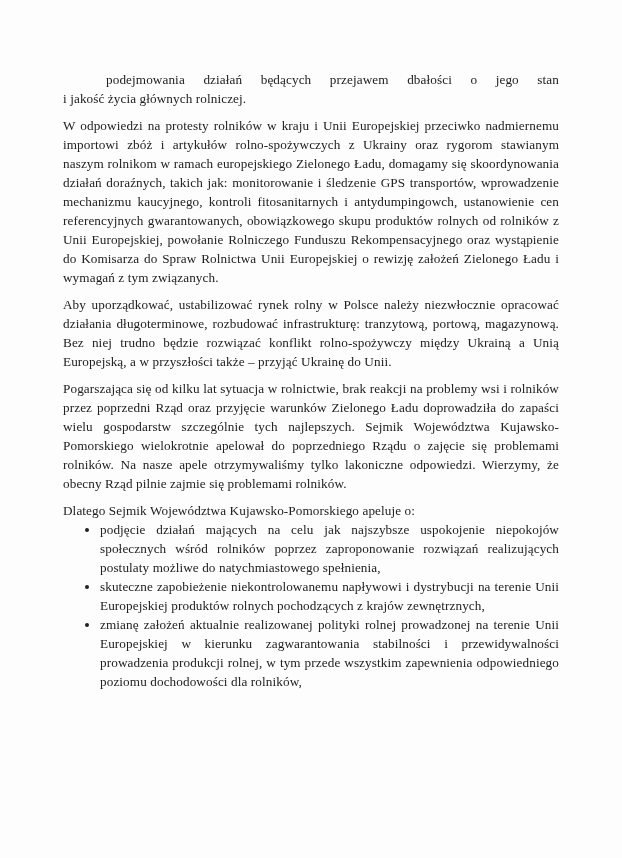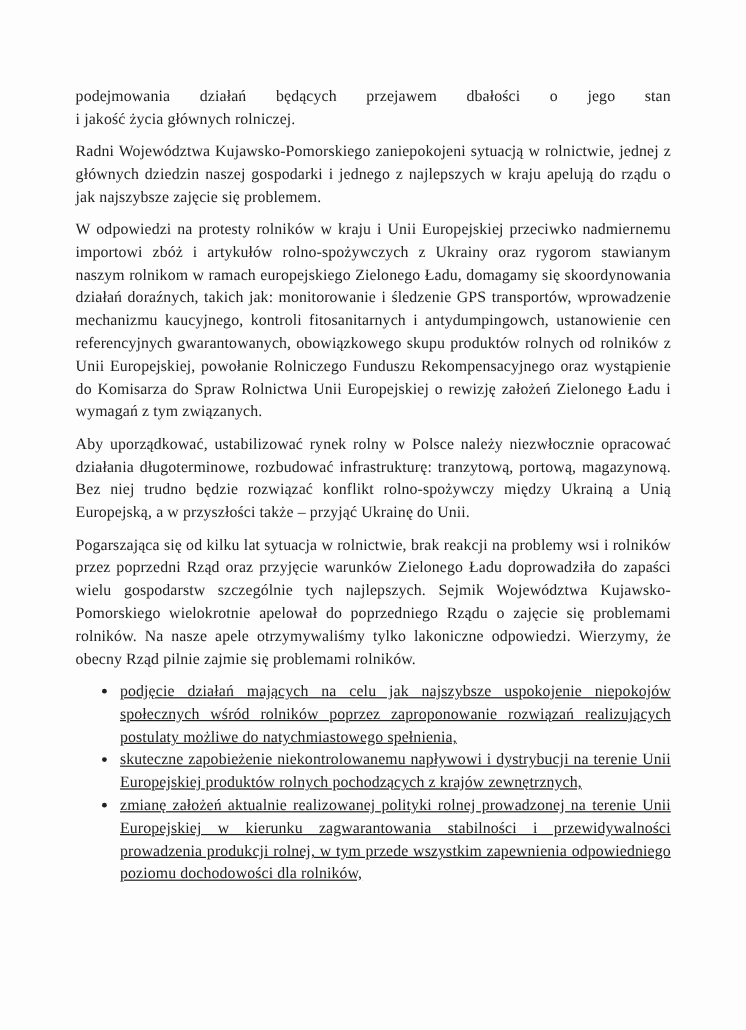--- a/index.html
+++ b/index.html
@@ -27,56 +27,56 @@
     text-align: justify;
     letter-spacing: 0.1px;
   }
   .para {
     margin: 0 0 8px 0;
   }
   .para:last-child { margin-bottom: 0; }
   .line-full-justify {
     text-align: justify;
     text-align-last: justify;
+    margin-left: 43px;
   }
   .intro-line {
     margin: 0;
     text-align: left;
   }
   ul.appeal-list {
     margin: 0;
     padding: 0 0 0 37px;
     list-style-type: disc;
   }
   ul.appeal-list li {
     text-align: justify;
     padding-left: 0;
-    text-decoration: underline;
   }
 </style>
 </head>
 <body>
 
 <div class="sheet">
   <div class="text-column">
 
     <div class="para">
       <div class="line-full-justify">podejmowania działań będących przejawem dbałości o jego stan</div>
       <div>i jakość życia głównych rolniczej.</div>
     </div>
 
-    <p class="para">Radni Województwa Kujawsko-Pomorskiego zaniepokojeni sytuacją w rolnictwie, jednej z głównych dziedzin naszej gospodarki i jednego z najlepszych w kraju apelują do rządu o jak najszybsze zajęcie się problemem.</p>
 
     <p class="para">W odpowiedzi na protesty rolników w kraju i Unii Europejskiej przeciwko nadmiernemu importowi zbóż i artykułów rolno-spożywczych z Ukrainy oraz rygorom stawianym naszym rolnikom w ramach europejskiego Zielonego Ładu, domagamy się skoordynowania działań doraźnych, takich jak: monitorowanie i śledzenie GPS transportów, wprowadzenie mechanizmu kaucyjnego, kontroli fitosanitarnych i antydumpingowch, ustanowienie cen referencyjnych gwarantowanych, obowiązkowego skupu produktów rolnych od rolników z Unii Europejskiej, powołanie Rolniczego Funduszu Rekompensacyjnego oraz wystąpienie do Komisarza do Spraw Rolnictwa Unii Europejskiej o rewizję założeń Zielonego Ładu i wymagań z tym związanych.</p>
 
     <p class="para">Aby uporządkować, ustabilizować rynek rolny w Polsce należy niezwłocznie opracować działania długoterminowe, rozbudować infrastrukturę: tranzytową, portową, magazynową. Bez niej trudno będzie rozwiązać konflikt rolno-spożywczy między Ukrainą a Unią Europejską, a w przyszłości także – przyjąć Ukrainę do Unii.</p>
 
     <p class="para">Pogarszająca się od kilku lat sytuacja w rolnictwie, brak reakcji na problemy wsi i rolników przez poprzedni Rząd oraz przyjęcie warunków Zielonego Ładu doprowadziła do zapaści wielu gospodarstw szczególnie tych najlepszych. Sejmik Województwa Kujawsko-Pomorskiego wielokrotnie apelował do poprzedniego Rządu o zajęcie się problemami rolników. Na nasze apele otrzymywaliśmy tylko lakoniczne odpowiedzi. Wierzymy, że obecny Rząd pilnie zajmie się problemami rolników.</p>
 
 
+    <p class="para intro-line">Dlatego Sejmik Województwa Kujawsko-Pomorskiego apeluje o:</p>
 
     <ul class="appeal-list">
       <li>podjęcie działań mających na celu jak najszybsze uspokojenie niepokojów społecznych wśród rolników poprzez zaproponowanie rozwiązań realizujących postulaty możliwe do natychmiastowego spełnienia,</li>
       <li>skuteczne zapobieżenie niekontrolowanemu napływowi i dystrybucji na terenie Unii Europejskiej produktów rolnych pochodzących z krajów zewnętrznych,</li>
       <li>zmianę założeń aktualnie realizowanej polityki rolnej prowadzonej na terenie Unii Europejskiej w kierunku zagwarantowania stabilności i przewidywalności prowadzenia produkcji rolnej, w tym przede wszystkim zapewnienia odpowiedniego poziomu dochodowości dla rolników,</li>
     </ul>
 
   </div>
 </div>
 

